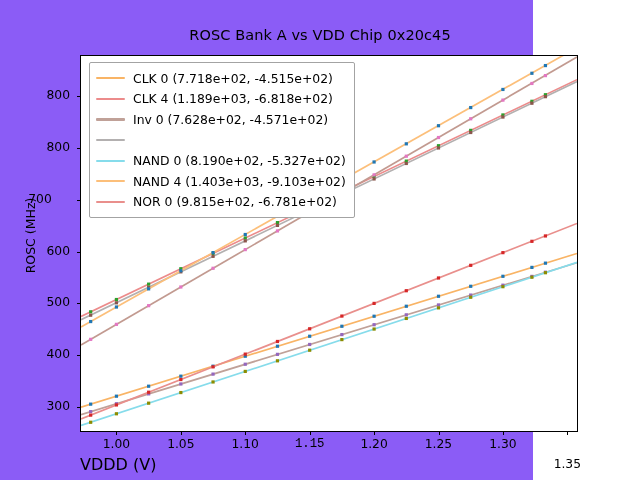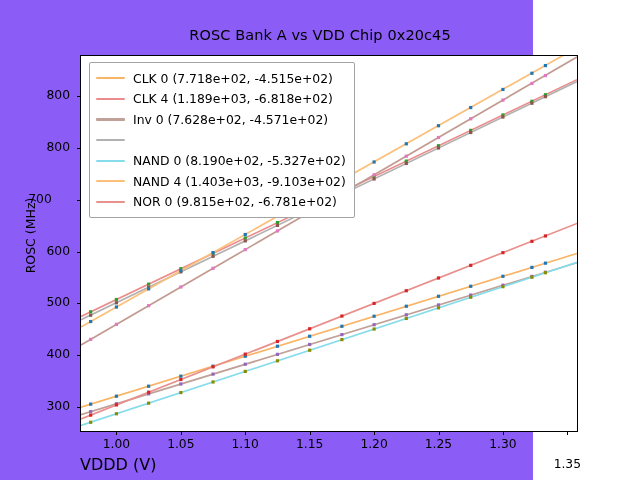--- a/index.html
+++ b/index.html
@@ -216,21 +216,21 @@
   </div>
 
   <div id="ticks-layer">
       <div class="tick-x" style="left: 116.429px; top: 431px;"></div>
       <div class="tick-xlabel" style="left: 86.4286px; top: 437px;">1.00</div>
       <div class="tick-x" style="left: 180.844px; top: 431px;"></div>
       <div class="tick-xlabel" style="left: 150.844px; top: 437px;">1.05</div>
       <div class="tick-x" style="left: 245.26px; top: 431px;"></div>
       <div class="tick-xlabel" style="left: 215.26px; top: 437px;">1.10</div>
       <div class="tick-x" style="left: 309.675px; top: 431px;"></div>
-      <div class="tick-xlabel" style="left: 279.675px; top: 437px;">1.15</div>
+      <div class="tick-xlabel" style="left: 279.675px; top: 437px; font-family: Liberation Mono, monospace;">1.15</div>
       <div class="tick-x" style="left: 374.091px; top: 431px;"></div>
       <div class="tick-xlabel" style="left: 344.091px; top: 437px;">1.20</div>
       <div class="tick-x" style="left: 438.506px; top: 431px;"></div>
       <div class="tick-xlabel" style="left: 408.506px; top: 437px;">1.25</div>
       <div class="tick-x" style="left: 502.922px; top: 431px;"></div>
       <div class="tick-xlabel" style="left: 472.922px; top: 437px;">1.30</div>
       <div class="tick-x" style="left: 567.338px; top: 431px;"></div>
       <div class="tick-xlabel" style="left: 537.338px; top: 437px; margin-top: 20px;">1.35</div>
       <div class="tick-y" style="left: 76.5px; top: 406.69px;"></div>
       <div class="tick-ylabel" style="left: 10px; top: 398.69px;">300</div>

